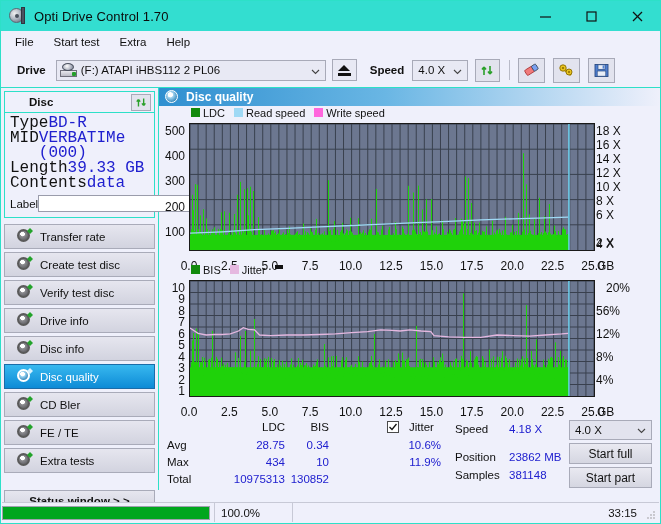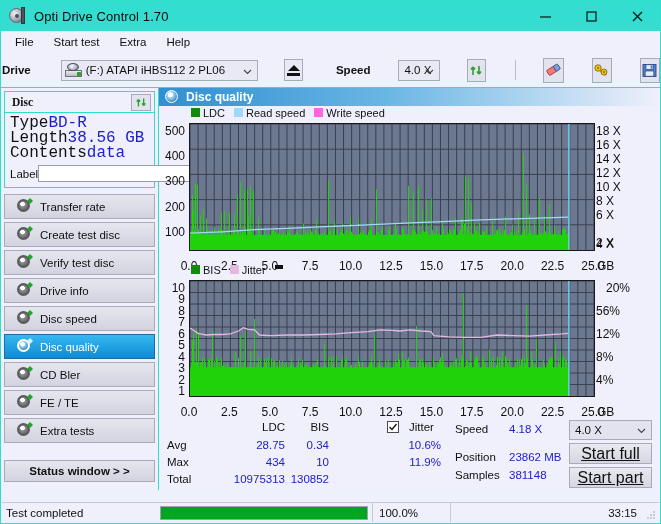--- a/index.html
+++ b/index.html
@@ -56,21 +56,21 @@
     height:22px;background:#eff0fb;display:flex;align-items:center;
     padding-left:9px;gap:0px;
   }
   .menu-item{
     font-size:11.5px;color:#111;padding:2px 9px 3px 5px;margin-right:6px;
   }
 
   
   .toolbar{
     height:34px;background:#eff0fb;display:flex;align-items:center;
-    padding-left:1px;border-bottom:1px solid #2de0c8;gap:20px;
+    padding-left:16px;border-bottom:1px solid #2de0c8;
   }
   .tb-label{font-size:11.5px;font-weight:bold;color:#111;margin-right:10px;}
   .drive-combo{
     width:270px;height:21px;background:#e8e9f4;border:1px solid #a8aab8;
     display:flex;align-items:center;position:relative;box-sizing:border-box;
   }
   .drive-icon{
     width:17px;height:14px;margin-left:3px;margin-right:4px;position:relative;flex:none;
   }
   .drive-icon .body{
@@ -124,21 +124,21 @@
     padding:0;position:relative;
   }
 
   .disc-panel{
     margin:3px 3px 0 3px;border:1px solid #2de0c8;background:#eff0fb;
   }
   .disc-head{
     height:20px;display:flex;align-items:center;justify-content:space-between;
     border-bottom:1px solid #2de0c8;padding:0 3px;
   }
-  .disc-head b{font-size:11.5px;color:#111;margin-left:4px;font-family:Liberation Serif, serif;}
+  .disc-head b{font-size:11.5px;color:#111;margin-left:21px;}
   .refresh-btn{
     width:20px;height:17px;background:#e2e3ee;border:1px solid #a8aab8;
     display:flex;align-items:center;justify-content:center;box-sizing:border-box;
   }
   .disc-rows{padding:3px 5px 4px 5px;}
   .drow{display:flex;justify-content:flex-start;font-size:16px;line-height:15px;font-family:Liberation Mono, monospace;}
   .drow .k{color:#111;}
   .drow .v{color:#2020cf;}
   .label-row{display:flex;align-items:center;margin-top:3px;}
   .label-row .k{font-size:11.5px;color:#111;width:40px;}
@@ -237,21 +237,21 @@
   .spd-combo{
     position:absolute;width:83px;height:20px;background:#e2e3ee;border:1px solid #a8aab8;
     box-sizing:border-box;display:flex;align-items:center;
   }
   .spd-combo span{font-size:11.5px;color:#111;margin-left:5px;}
   .act-btn{
     position:absolute;width:83px;height:21px;
     background:linear-gradient(#e9e9f1,#d5d6e1);
     border:1px solid #a9abb9;box-sizing:border-box;
     display:flex;align-items:center;justify-content:center;
-    font-size:16px;color:#111;text-decoration:underline;
+    font-size:12px;color:#111;
   }
 
   
   .statusbar{
     position:absolute;left:1px;right:1px;bottom:1px;height:19px;
     background:#eff0fb;display:flex;align-items:center;
     border-top:1px solid #c7c9d6;
   }
   .sb-cell{
     height:19px;display:flex;align-items:center;font-size:11.5px;color:#111;
@@ -379,22 +379,26 @@
               <path d="M10 3 L10 11 M10 11 L8 8.5 M10 11 L12 8.5" stroke="#2aa02a" stroke-width="1.6" fill="none"></path>
             </svg>
           </div>
         </div>
         <div class="disc-rows">
           <div class="drow">
             <span class="k">Type</span>
             <span class="v">BD-R</span>
           </div>
           <div class="drow">
+            <span class="k">MID</span>
+            <span class="v">VERBATIMe (000)</span>
+          </div>
+          <div class="drow">
             <span class="k">Length</span>
-            <span class="v">38.56 GB</span>
+            <span class="v">39.33 GB</span>
           </div>
           <div class="drow">
             <span class="k">Contents</span>
             <span class="v">data</span>
           </div>
           <div class="label-row">
             <span class="k">Label</span>
             <input class="label-input" type="text" value="" placeholder="" style="">
             <div class="disc-btn">
               <svg width="14" height="14" viewBox="0 0 14 14">
@@ -434,21 +438,21 @@
               <span class="ring"></span>
               <span class="tick"></span>
             </span>
           <span class="nav-label">Drive info</span>
         </div>
         <div class="navitem">
           <span class="nav-ico">
               <span class="ring"></span>
               <span class="tick"></span>
             </span>
-          <span class="nav-label">Disc speed</span>
+          <span class="nav-label">Disc info</span>
         </div>
         <div class="navitem sel">
           <span class="nav-ico">
               <span class="ring"></span>
               <span class="tick"></span>
             </span>
           <span class="nav-label">Disc quality</span>
         </div>
         <div class="navitem">
           <span class="nav-ico">
@@ -1500,21 +1504,20 @@
               <path d="M1 3 L4.5 6.5 L8 3" fill="none" stroke="#444" stroke-width="1.1"></path>
             </svg>
         </div>
         <div class="act-btn" style="left:410px;top:25px;">Start full</div>
         <div class="act-btn" style="left:410px;top:49px;">Start part</div>
       </div>
     </div>
   </div>
 
   <div class="statusbar">
-    <div class="sb-cell sb-text">Test completed</div>
     <div class="sb-progress">
       <div class="fill" id="pfill" style="width: 100%;"></div>
     </div>
     <div class="sb-cell sb-pct">100.0%</div>
     <div class="sb-cell sb-time">33:15</div>
     <svg class="grip" viewBox="0 0 10 10">
       <circle cx="8" cy="2" r="0.9" fill="#888"></circle>
         <circle cx="5" cy="5" r="0.9" fill="#888"></circle>
       <circle cx="8" cy="5" r="0.9" fill="#888"></circle>
         <circle cx="2" cy="8" r="0.9" fill="#888"></circle>

